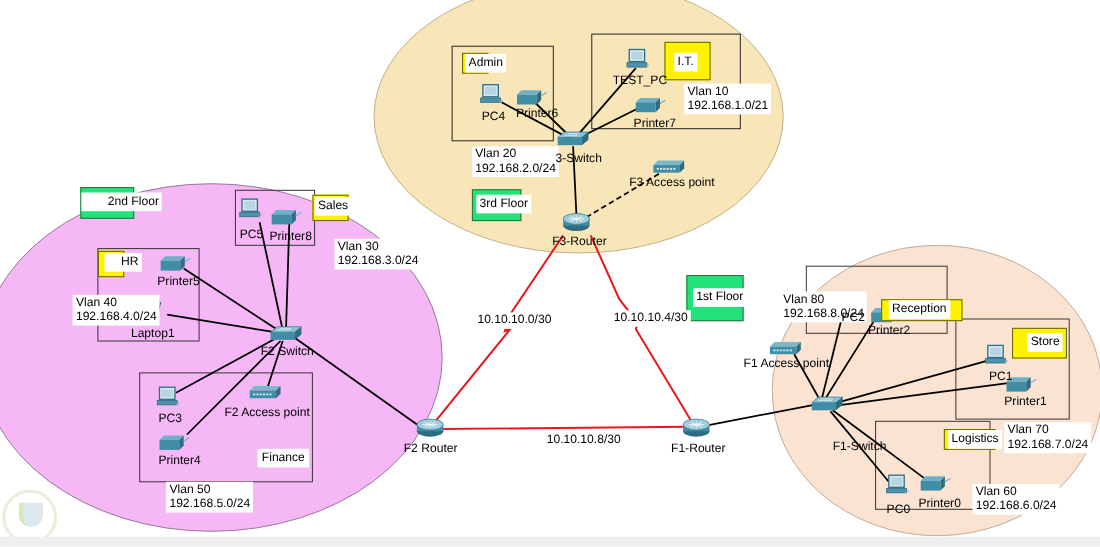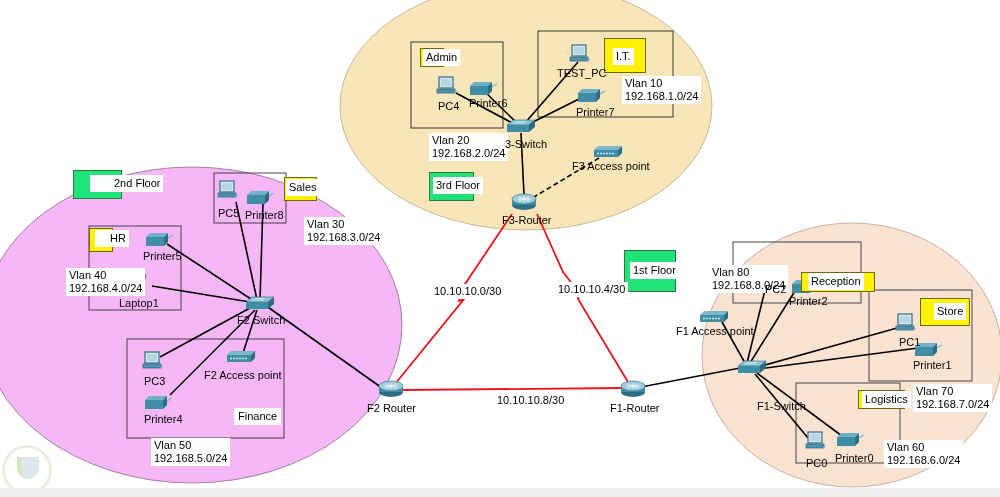--- a/index.html
+++ b/index.html
@@ -133,21 +133,21 @@
   <use href="#printer-glyph" x="915" y="343"></use>
   <use href="#pc-glyph" x="806" y="432"></use>
   <use href="#printer-glyph" x="837" y="433"></use>
   <use href="#router-glyph" x="621" y="380"></use>
 </svg>
 
 <div class="floor-tag" style="left:429px;top:172px;width:43px;height:27px;">
   <span style="left:3px;top:4px;">3rd Floor</span>
 </div>
 <div class="floor-tag" style="left:73px;top:170px;width:47px;height:27px;">
-  <span style="left:16px;top:4px;padding-left:24px;">2nd Floor</span>
+  <span style="left:0;top:4px;padding-left:24px;">2nd Floor</span>
 </div>
 <div class="floor-tag" style="left:624px;top:250px;width:50px;height:40px;">
   <span style="left:5px;top:11px;">1st Floor</span>
 </div>
 
 <div class="yel-tag" style="left:420px;top:48px;width:22px;height:17px;">
   <span style="left:2px;top:0px;">Admin</span>
 </div>
 <div class="yel-tag" style="left:604px;top:38px;width:40px;height:33px;">
   <span style="left:8px;top:9px;">I.T.</span>
@@ -168,21 +168,21 @@
   <span style="left:3px;top:0px;">Logistics</span>
 </div>
 <div class="tag" style="left:234px;top:408px;">Finance</div>
 
 <div class="lbl" style="left:429px;top:121px;">
   <div>Vlan 20</div>
   <div>192.168.2.0/24</div>
 </div>
 <div class="lbl" style="left:622px;top:64px;">
   <div>Vlan 10</div>
-  <div>192.168.1.0/24</div>
+  <div>192.168.1.0/21</div>
 </div>
 <div class="lbl" style="left:304px;top:205px;">
   <div>Vlan 30</div>
   <div>192.168.3.0/24</div>
 </div>
 <div class="lbl" style="left:66px;top:256px;">
   <div>Vlan 40</div>
   <div>192.168.4.0/24</div>
 </div>
 <div class="lbl" style="left:151px;top:426px;">

